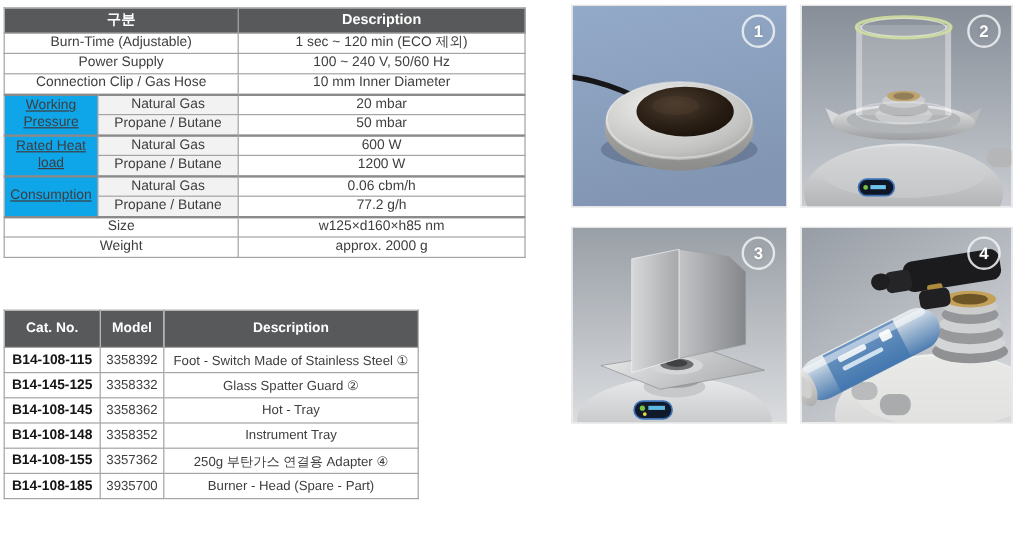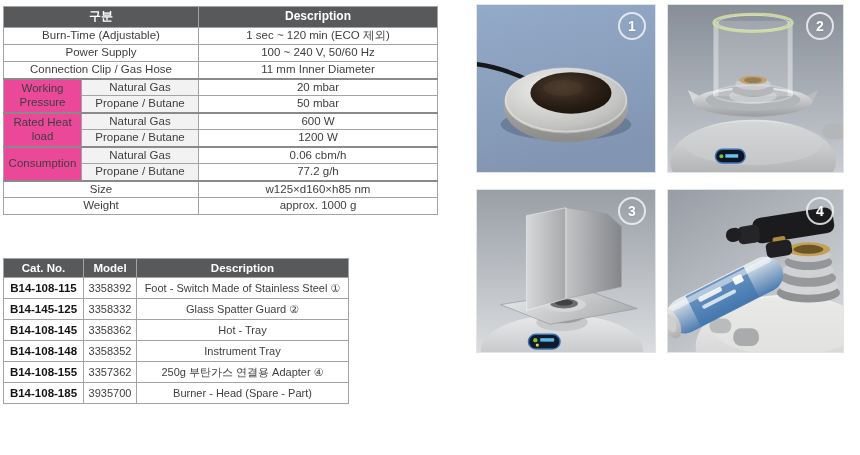--- a/index.html
+++ b/index.html
@@ -6,29 +6,29 @@
   html,body { background:#fff; }
   body { font-family:"Liberation Sans", sans-serif; color:#3e3e40; }
   .page { position:relative; width:860px; height:455px; background:#fff; overflow:hidden; }
 
   
   table { border-collapse:collapse; table-layout:fixed;border-radius:29px; }
   .spec { position:absolute; left:3px; top:6px; width:434px; font-size:11.5px; }
   .spec th, .spec td { border:1px solid #a3a3a3; text-align:center; vertical-align:middle; padding:0 3px; line-height:1.15; }
   .spec th { background:#58595b; color:#fff; font-weight:bold; height:21px; font-size:12px; }
   .spec td { height:17px; background:#fff; }
-  .spec td.grp { background:#ec4899; }
+  .spec td.grp { background:#0ea5e9;text-decoration:underline; }
   .spec td.sub { background:#f2f2f2; }
   .spec tr.grp-top td { border-top:2px solid #8a8a8a; }
 
   
   .acc-title { position:absolute; left:4px; top:236px; font-size:16px; font-weight:bold; color:#4a4a4c; letter-spacing:0.2px; }
   .acc { position:absolute; left:3px; top:258px; width:345px; font-size:11px; }
   .acc th, .acc td { border:1px solid #a3a3a3; text-align:center; vertical-align:middle; padding:0 2px; white-space:nowrap; overflow:hidden; }
-  .acc th { background:#58595b; color:#fff; font-weight:bold; height:19px; font-size:11.5px; }
+  .acc th { background:#58595b; color:#fff; font-weight:bold; height:31px; font-size:11.5px; }
   .acc td { height:21px; background:#fff; }
   .acc td.cat { font-weight:bold; color:#141414; font-size:11.5px; }
   .acc td.model { color:#3e3e40; }
 
   
   .photos { position:absolute; left:476px; top:4px; display:grid; grid-template-columns:180px 177px; grid-template-rows:169px 164px; column-gap:11px; row-gap:16px; }
   .photo { position:relative; border:1px solid #e3e3e3; overflow:hidden; }
   .photo svg { display:block; width:100%; height:100%; }
   .badge { position:absolute; top:7px; right:9px; width:28px; height:28px; border-radius:50%;
            border:2px solid rgba(240,242,244,0.85); color:#fdfdfd; font-size:14px; font-weight:bold;
@@ -55,21 +55,21 @@
       <tr>
         <td colspan="2">Burn-Time (Adjustable)</td>
         <td>1 sec ~ 120 min (ECO 제외)</td>
       </tr>
       <tr>
         <td colspan="2">Power Supply</td>
         <td>100 ~ 240 V, 50/60 Hz</td>
       </tr>
       <tr>
         <td colspan="2">Connection Clip / Gas Hose</td>
-        <td>11 mm Inner Diameter</td>
+        <td>10 mm Inner Diameter</td>
       </tr>
       <tr class="grp-top">
         <td rowspan="2" class="grp">Working Pressure</td>
         <td class="sub">Natural Gas</td>
         <td>20 mbar</td>
       </tr>
       <tr>
         <td class="sub">Propane / Butane</td>
         <td>50 mbar</td>
       </tr>
@@ -90,21 +90,21 @@
       <tr>
         <td class="sub">Propane / Butane</td>
         <td>77.2 g/h</td>
       </tr>
       <tr class="grp-top">
         <td colspan="2">Size</td>
         <td>w125×d160×h85 nm</td>
       </tr>
       <tr>
         <td colspan="2">Weight</td>
-        <td>approx. 1000 g</td>
+        <td>approx. 2000 g</td>
       </tr>
     </tbody>
   </table>
 
 
   <table class="acc">
     <colgroup>
         <col style="width:80px">
         <col style="width:53px">
         <col style="width:212px">

